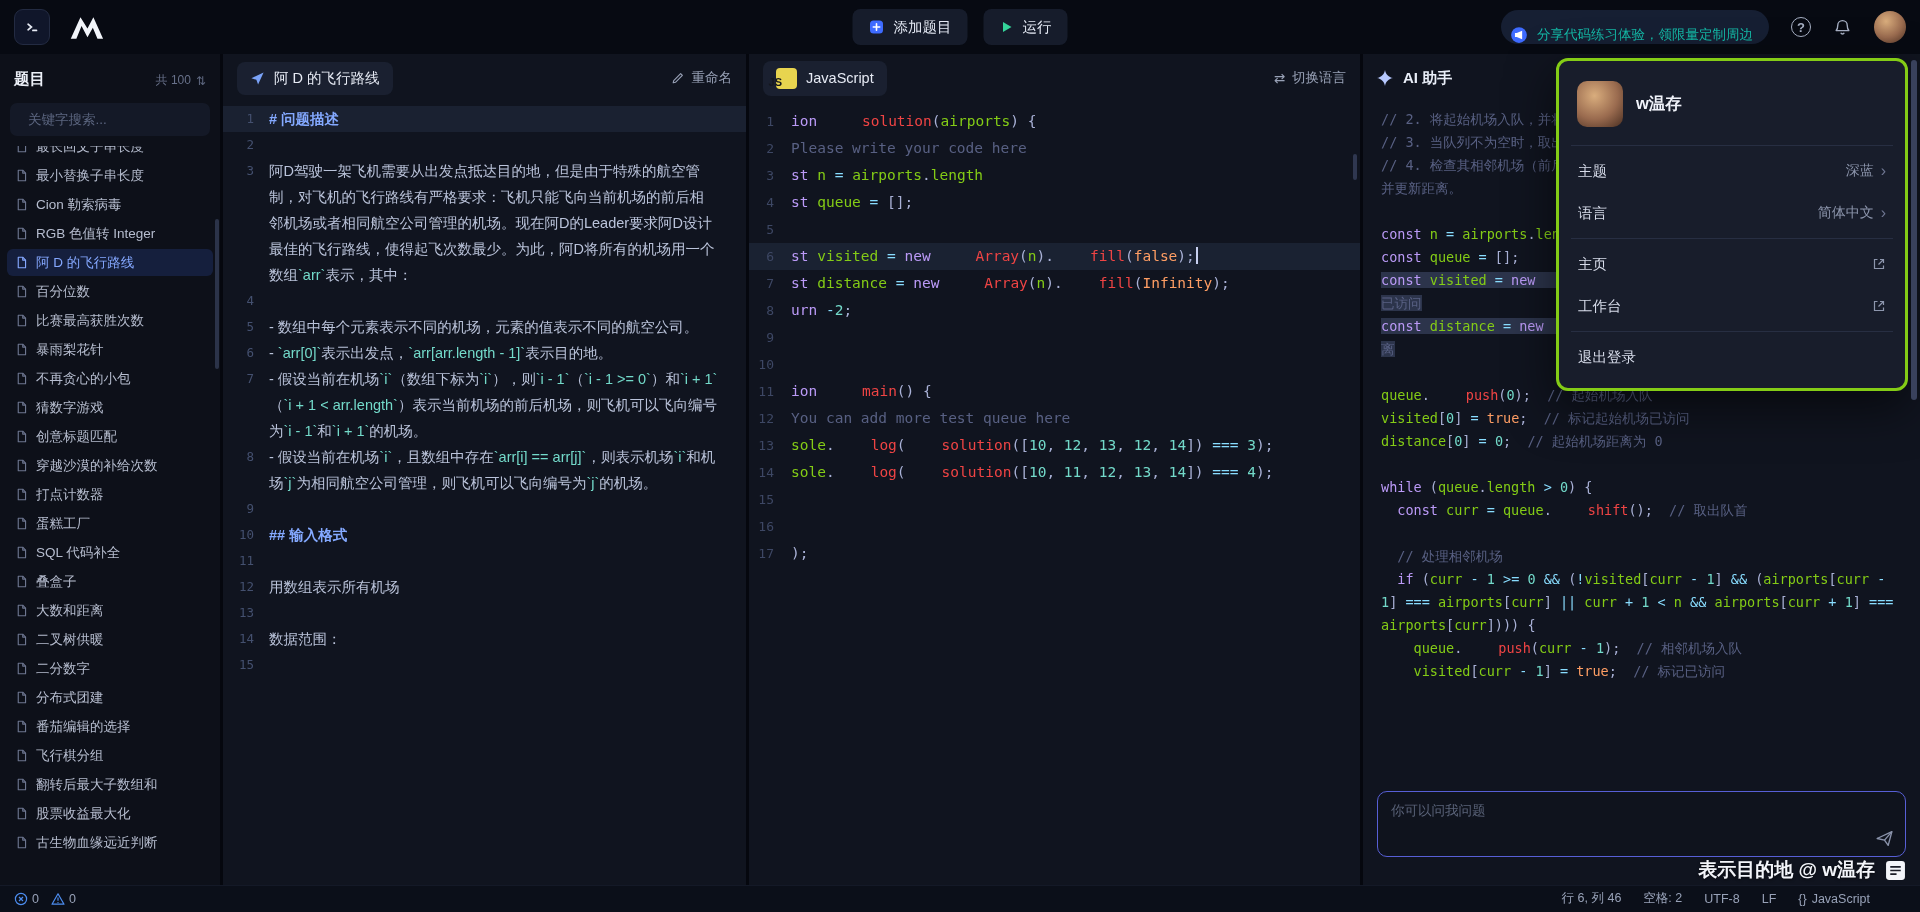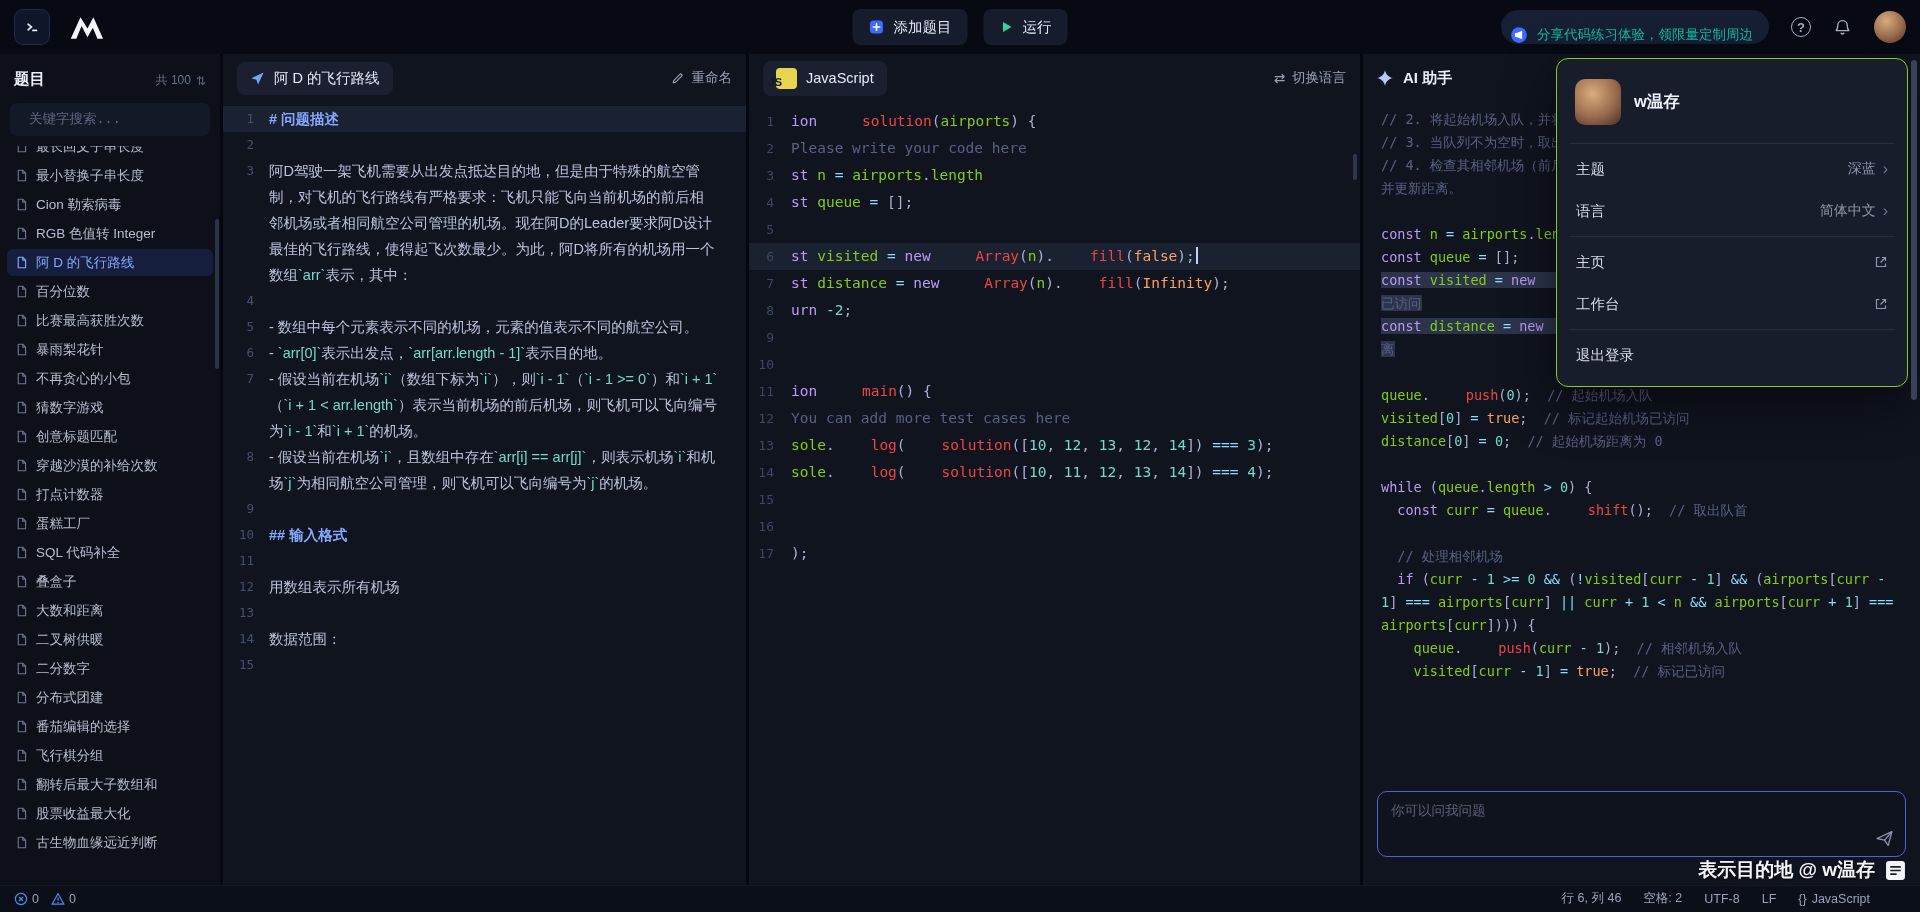--- a/index.html
+++ b/index.html
@@ -28,21 +28,21 @@
   .title-pill { background:#1a2030; padding:7px 13px; border-radius:8px; font-size:14.5px; color:#e6eaf4; display:flex; align-items:center; gap:9px; }
   .head-right { margin-left:auto; display:flex; align-items:center; gap:7px; font-size:13.5px; color:#98a1b6; cursor:pointer; white-space:nowrap; }
 
   
   .sidebar { width:220px; background:#0d1019; display:flex; flex-direction:column; position:relative; }
   .sb-head { display:flex; align-items:baseline; padding:15px 14px 9px; }
   .sb-title { font-size:15.5px; font-weight:bold; color:#ecf0f8; }
   .sb-count { margin-left:auto; font-size:12px; color:#68718a; display:flex; gap:5px; align-items:center;text-align:right; }
   .sb-sort { color:#5f6880; font-size:12px; cursor:pointer; }
   .sb-search { margin:4px 10px 10px; height:33px; background:#141927; border-radius:7px; display:flex; align-items:center; gap:8px; padding:0 10px; }
-  .sb-search input { flex:1; background:transparent; border:none; outline:none; color:#aeb6c8; font-size:13.5px; font-family:Liberation Mono, monospace; }
+  .sb-search input { flex:1; background:transparent; border:none; outline:none; color:#aeb6c8; font-size:13.5px; font-family:Liberation Sans, sans-serif; }
   .sb-search input::placeholder { color:#5c6680; }
   .sb-list { flex:1; overflow:hidden; padding:0 7px; }
   .sb-item { height:27px; margin:2px 0; padding:0 8px; border-radius:6px; display:flex; align-items:center; gap:8px; font-size:13.5px; color:#b6bdcf; cursor:pointer; white-space:nowrap; overflow:hidden; }
   .sb-item:first-child { margin-top:-13px; }
   .sb-item .doc { color:#6d7690; flex:0 0 auto; }
   .sb-item.active { background:rgba(70,112,255,0.16); color:#85a8ff; }
   .sb-item.active .doc { color:#85a8ff; }
   .sb-scrollthumb { position:absolute; right:1px; top:165px; width:4px; height:150px; background:#2b3349; border-radius:2px; cursor:pointer; }
 
   
@@ -83,21 +83,21 @@
   .watermark { position:absolute; right:14px; bottom:2px; z-index:60; display:flex; align-items:center; gap:10px; font-size:19px; font-weight:bold; color:#f3f5fa; text-shadow:0 1px 3px rgba(0,0,0,.65); }
 
   
   .statusbar { height:27px; background:#0b0f19; box-shadow:inset 0 1px 0 #141927; display:flex; align-items:center; padding:0 14px; font-size:12.5px; color:#98a2b8; }
   .st-left { display:flex; align-items:center; gap:12px; }
   .st-group { display:flex; align-items:center; gap:4px; cursor:pointer; }
   .st-right { margin-left:auto; display:flex; align-items:center; gap:22px; padding-right:36px; }
   .st-item { cursor:pointer; white-space:nowrap; display:flex; gap:5px; align-items:center; }
 
   
-  .user-menu { position:absolute; top:58px; right:12px; width:352px; background:#181d2b; border:1px solid #84cc16; border-radius:12px; box-shadow:0 16px 48px rgba(0,0,0,.55); padding:10px; z-index:100; }
+  .user-menu { position:absolute; top:58px; right:12px; width:352px; background:#181d2b; border:3px solid #84cc16; border-radius:12px; box-shadow:0 16px 48px rgba(0,0,0,.55); padding:10px; z-index:100; }
   .um-user { display:flex; align-items:center; gap:13px; padding:10px 8px 14px; }
   .um-avatar { width:46px; height:46px; border-radius:10px; background:radial-gradient(circle at 38% 32%, #d9ad7d, #9a6b4f 55%, #4a2f22); }
   .um-name { font-size:16.5px; font-weight:bold; color:#f0f3fa; }
   .um-divider { height:1px; background:#272e42; margin:4px 2px; }
   .um-row { height:42px; display:flex; align-items:center; padding:0 9px; font-size:14.5px; color:#d7dcea; cursor:pointer; border-radius:8px; }
   .um-right { margin-left:auto; display:flex; align-items:center; gap:7px; color:#8d96ad; font-size:14px; }
   .chev { color:#6d7590; font-size:16px; }
 
   .win-scrollthumb { position:absolute; right:3px; top:60px; width:6px; height:340px; background:#39415c; border-radius:3px; z-index:110; cursor:pointer; }
 
@@ -482,21 +482,21 @@
           <div class="e-row">
             <span class="gut">10</span>
             <span class="code"> </span>
           </div>
           <div class="e-row">
             <span class="gut">11</span>
             <span class="code"><span class="tk">ion</span> <span class="tf">main</span><span class="tp">(</span><span class="tp">)</span> <span class="tp">{</span></span>
           </div>
           <div class="e-row">
             <span class="gut">12</span>
-            <span class="code"><span class="tc">You can add more test cases here</span></span>
+            <span class="code"><span class="tc">You can add more test queue here</span></span>
           </div>
           <div class="e-row">
             <span class="gut">13</span>
             <span class="code"><span class="tv">sole</span><span class="tp">.</span><span class="tf">log</span><span class="tp">(</span><span class="tf">solution</span><span class="tp">(</span><span class="tp">[</span><span class="tn">10</span><span class="tp">,</span> <span class="tn">12</span><span class="tp">,</span> <span class="tn">13</span><span class="tp">,</span> <span class="tn">12</span><span class="tp">,</span> <span class="tn">14</span><span class="tp">]</span><span class="tp">)</span> <span class="to">===</span> <span class="tn">3</span><span class="tp">)</span><span class="tp">;</span></span>
           </div>
           <div class="e-row">
             <span class="gut">14</span>
             <span class="code"><span class="tv">sole</span><span class="tp">.</span><span class="tf">log</span><span class="tp">(</span><span class="tf">solution</span><span class="tp">(</span><span class="tp">[</span><span class="tn">10</span><span class="tp">,</span> <span class="tn">11</span><span class="tp">,</span> <span class="tn">12</span><span class="tp">,</span> <span class="tn">13</span><span class="tp">,</span> <span class="tn">14</span><span class="tp">]</span><span class="tp">)</span> <span class="to">===</span> <span class="tn">4</span><span class="tp">)</span><span class="tp">;</span></span>
           </div>
           <div class="e-row">

